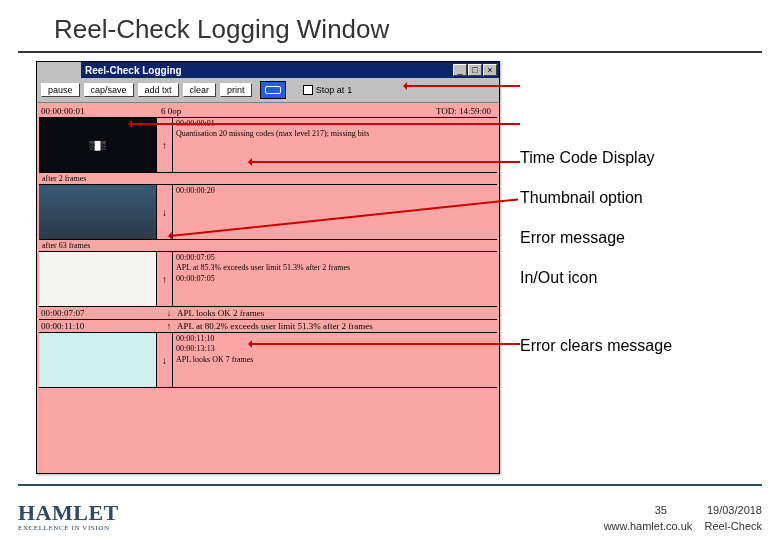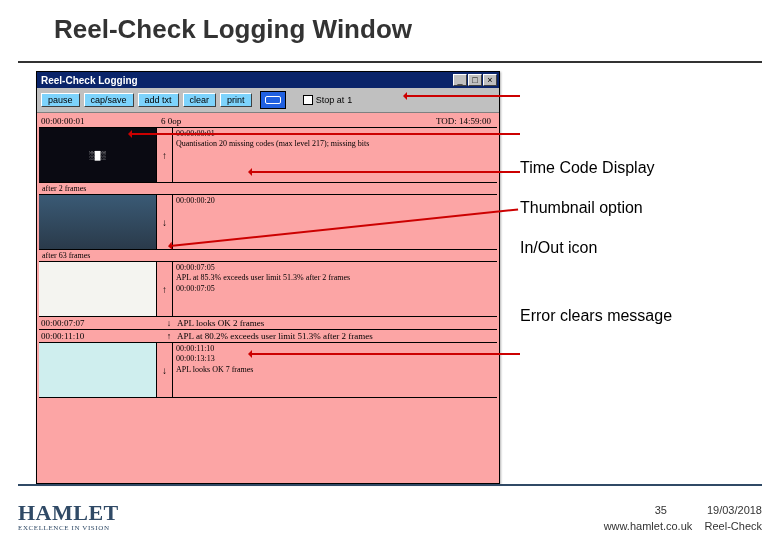--- a/index.html
+++ b/index.html
@@ -1,25 +1,25 @@
 <!DOCTYPE html>
 <html><head>
 <meta charset="utf-8">
 <style>
   * { box-sizing: border-box; margin: 0; padding: 0; }
   body { width: 780px; height: 540px; font-family: Arial, sans-serif; background: #fff; position: relative; overflow: hidden; }
-  .slide-title { font-size: 26px; font-weight: bold; color: #333; padding: 14px 0 16px 36px; border-bottom: 2px solid #333; margin: 0 18px; }
+  .slide-title { font-size: 26px; font-weight: normal; color: #333; padding: 14px 0 6px 36px; border-bottom: 2px solid #333; margin: 0 18px; }
   .content { position: relative; padding: 8px 0 0 36px; }
   .app-window { width: 464px; background: #c0c0c0; border: 1px solid #000; box-shadow: 1px 1px 2px rgba(0,0,0,.3); font-size: 9px; }
-  .titlebar { background: linear-gradient(#0a246a,#0a246a); color: #fff; display: flex; align-items: center; height: 16px; padding: 0 2px; }
+  .titlebar { background: linear-gradient(#0a246a,#0a246a); color: #fff; display: flex; align-items: center; height: 16px; padding: 0 2px; margin-left: 44px; }
   .titlebar .title { flex: 1; font-size: 10px; font-weight: bold; padding-left: 2px; }
   .winbtns { display: flex; gap: 1px; }
   .winbtn { width: 14px; height: 12px; background: #c0c0c0; border: 1px solid #fff; border-right-color:#404040; border-bottom-color:#404040; display:flex; align-items:center; justify-content:center; font-size:9px; color:#000; }
   .toolbar { display:flex; align-items:center; gap:4px; padding:3px 4px; background:#c0c0c0; border-bottom:1px solid #808080; font-size:9px; }
-  .tbtn { padding:1px 6px; background:#7dd3fc; border:1px solid #fff; border-right-color:#404040; border-bottom-color:#404040; font-size:9px; }
+  .tbtn { padding:1px 6px; background:#ffffff; border:1px solid #fff; border-right-color:#404040; border-bottom-color:#404040; font-size:9px; }
   .blue-sq { width:26px; height:18px; background:#2060e0; border:1px solid #000; display:inline-block; position:relative; margin-left:4px; }
   .blue-sq::after{content:""; position:absolute; inset:4px; border:1px solid #fff; border-radius:2px;}
   .stop-box{display:flex; align-items:center; gap:3px; margin-left:13px;}
   .ck{width:10px;height:10px;border:1px solid #000;background:#fff;}
   .log-area{background:#fca5a5; min-height:370px; padding:2px; font-family: Liberation Serif, serif; font-size:9px; color:#000; position:relative;}
   .tc-row{display:flex; align-items:center; padding:1px 2px; border-bottom:1px solid #000;}
   .tc-l{flex:0 0 120px;}
   .tc-r{margin-left:auto; padding-right:4px;}
   .entry{display:flex; border-bottom:1px solid #000;}
   .thumb{flex:0 0 118px; height:54px; border-right:1px solid #000; background:#888; display:flex; align-items:center; justify-content:center; color:#fff; font-size:8px;}
@@ -126,20 +126,21 @@
           <div>00:00:13:13</div>
           <div>APL looks OK 7 frames</div>
         </div>
       </div>
     </div>
   </div>
 
   <div class="annotations">
     <div>Time Code Display</div>
     <div>Thumbnail option</div>
+    <div>Error message</div>
     <div>In/Out icon</div>
     <div style="margin-top:50px">Error clears message</div>
   </div>
 
   <div class="arrow" style="left:405px; top:32px; width:115px;"></div>
   <div class="arrow" style="left:130px; top:70px; width:390px;"></div>
   <div class="arrow" style="left:250px; top:108px; width:270px;"></div>
   <div class="arrow" style="left:170px; top:182px; width:350px; transform:rotate(-6deg);"></div>
   <div class="arrow" style="left:250px; top:290px; width:270px;"></div>
 

